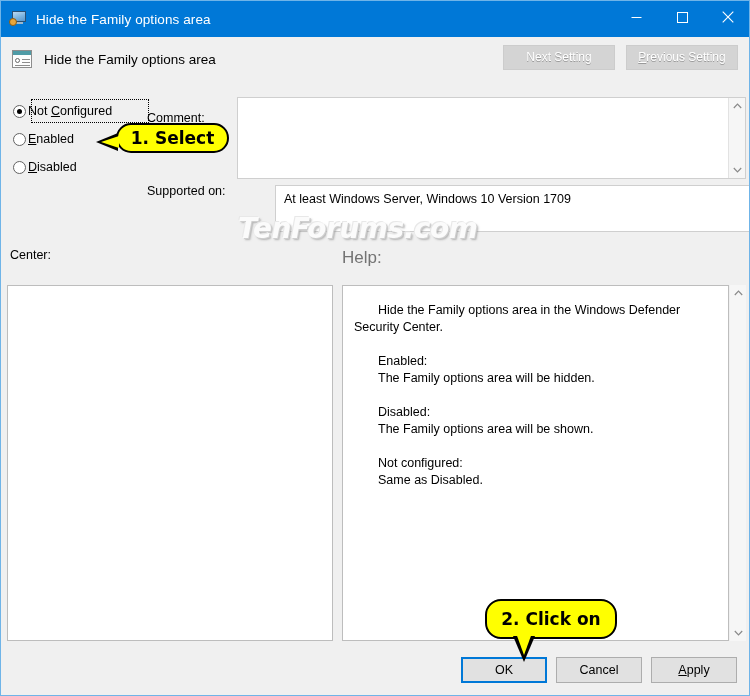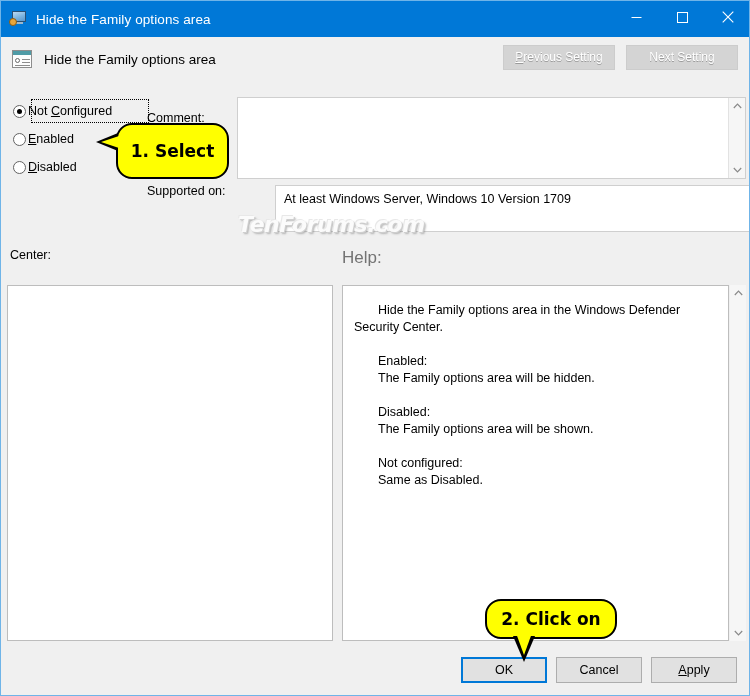--- a/index.html
+++ b/index.html
@@ -341,21 +341,21 @@
   }
   .dlgbtn u { text-decoration: underline; }
 
   
   .watermark {
     position: absolute;
     left: 237px; top: 211px;
     font-family: "DejaVu Sans", sans-serif;
     font-weight: bold;
     font-style: italic;
-    font-size: 22px;
+    font-size: 28px;
     letter-spacing: -0.5px;
     color: #fbfbfb;
     text-shadow:
        1px 1px 0 #cfcfcf,
       -1px -1px 0 #e8e8e8,
        2px 2px 2px rgba(130,130,130,0.55);
     pointer-events: none;
     white-space: nowrap;
   }
 
@@ -369,21 +369,21 @@
     font-weight: bold;
     color: #000000;
     display: flex;
     align-items: center;
     justify-content: center;
     box-sizing: border-box;
     white-space: nowrap;
   }
   .callout-1 {
     left: 115px; top: 122px;
-    width: 113px; height: 56px;
+    width: 113px; height: 30px;
     font-size: 17px;
   }
   .callout-1 .tail-fill,
   .callout-1 .tail-edge { position: absolute; }
   .callout-1 .tail-edge {
     left: -22px; top: 8px;
     width: 0; height: 0;
     border-top: 9px solid transparent;
     border-bottom: 9px solid transparent;
     border-right: 22px solid #000000;
@@ -460,24 +460,24 @@
       <div class="bar"></div>
       <div class="d1"></div>
       <div class="l1"></div>
       <div class="l2"></div>
       <div class="l3"></div>
     </div>
     <div class="header-title">Hide the Family options area</div>
 
     <div class="nav-buttons">
       <div class="navbtn">
+        <span>Next Setting</span>
+      </div>
+      <div class="navbtn">
         <u>P</u><span>revious Setting</span>
-      </div>
-      <div class="navbtn">
-        <span>Next Setting</span>
       </div>
     </div>
   </div>
 
   <div class="radio-group">
 
     <div class="radio-row">
       <div class="radio-dot checked"></div>
       <div class="radio-label">Not&nbsp;<u>C</u>onfigured</div>
       <div class="focus-ring"></div>

